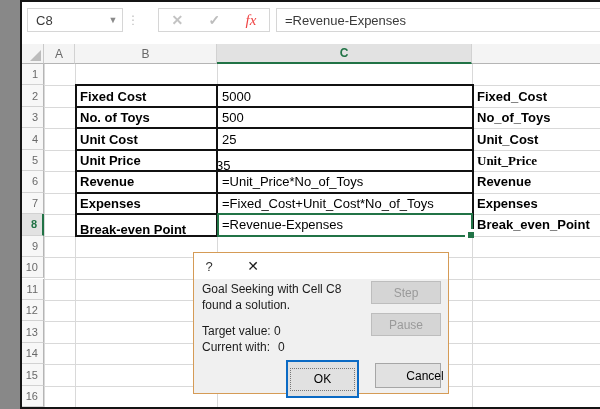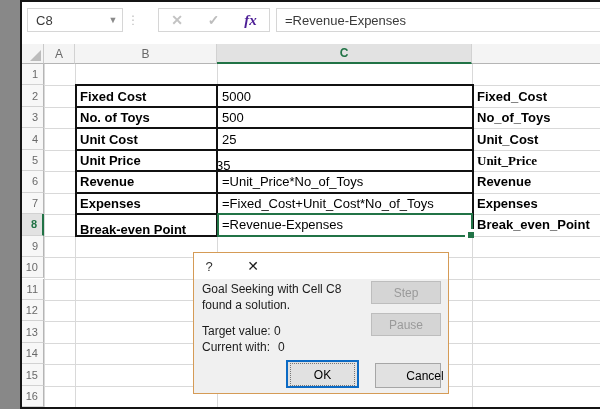--- a/index.html
+++ b/index.html
@@ -16,21 +16,21 @@
   }
   .namebox-val{padding-left:8px;flex:1;font-size:13px;color:#3a3a3a;}
   .namebox-dd{width:18px;text-align:center;color:#8a8a8a;font-size:9px;}
   .fbar-sep{left:104px;top:8px;width:18px;height:24px;display:flex;align-items:center;justify-content:center;color:#bdbdbd;font-size:12px;letter-spacing:0;}
   .fxgroup{
     left:138px;top:8px;width:112px;height:24px;border:1px solid #d6d6d6;background:#fff;
     display:flex;align-items:center;justify-content:space-around;
   }
   .fx-x{color:#c3c3c3;font-size:14px;font-weight:bold;}
   .fx-check{color:#bdbdbd;font-size:14px;font-weight:bold;}
-  .fx-fx{color:#4c1d95;font-size:15px;font-style:italic;font-family:"Liberation Serif",serif;font-weight:bold;}
+  .fx-fx{color:#ef4444;font-size:15px;font-style:italic;font-family:"Liberation Serif",serif;font-weight:normal;}
   .formulabox{
     left:256px;top:8px;width:338px;height:24px;border:1px solid #d6d6d6;background:#fff;
     display:flex;align-items:center;font-size:13px;color:#3a3a3a;
   }
   .formulabox span{padding-left:8px;}
   
   .corner{left:2px;top:44px;width:22px;height:20px;background:#f4f4f4;border-right:1px solid #c9c9c9;border-bottom:1px solid #b5b5b5;}
   .corner-tri{position:absolute;right:2px;bottom:2px;width:0;height:0;border-style:solid;border-width:0 0 11px 11px;border-color:transparent transparent #bcbcbc transparent;}
   .colhdr{
     top:44px;height:20px;background:#f4f4f4;border-right:1px solid #d2d2d2;border-bottom:1px solid #b5b5b5;
@@ -64,22 +64,22 @@
   .dlg-sysbtn{width:30px;height:24px;display:flex;align-items:center;justify-content:center;color:#333;font-size:13px;}
   .dlg-close{margin-left:14px;margin-right:2px;font-size:14px;color:#1b1b1b;}
   .dlg-text{position:absolute;left:8px;white-space:nowrap;}
   .btn{
     position:absolute;box-sizing:border-box;display:flex;align-items:center;justify-content:center;
     font-size:12px;
   }
   .btn.disabled{background:#d5d5d5;border:1px solid #bdbdbd;color:#9a9a9a;}
   .btn.normal{background:#e1e1e1;border:1px solid #a6a6a6;color:#000;padding-left:34px;}
   .btn-ok-ring{
-    position:absolute;left:92px;top:107px;width:73px;height:28px;box-sizing:border-box;
-    border:2px solid #0b6ac4;background:#e1e1e1;display:flex;align-items:flex-end;justify-content:center;
+    position:absolute;left:92px;top:107px;width:73px;height:38px;box-sizing:border-box;
+    border:2px solid #0b6ac4;background:#e1e1e1;display:flex;align-items:center;justify-content:center;
   }
   .btn-ok-inner{
     box-sizing:border-box;width:65px;height:23px;border:1px dotted #777;
     display:flex;align-items:center;justify-content:center;font-size:12px;color:#000;
   }
   
   .frame{left:0;top:0;right:0;bottom:0;box-shadow:inset 0 0 0 2px #141414;z-index:40;pointer-events:none;}
 </style>
 </head>
 <body>

